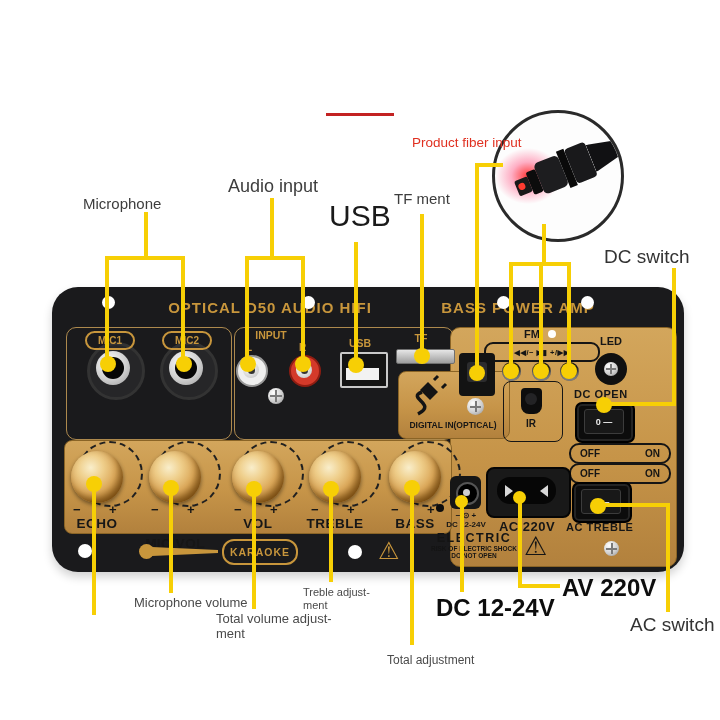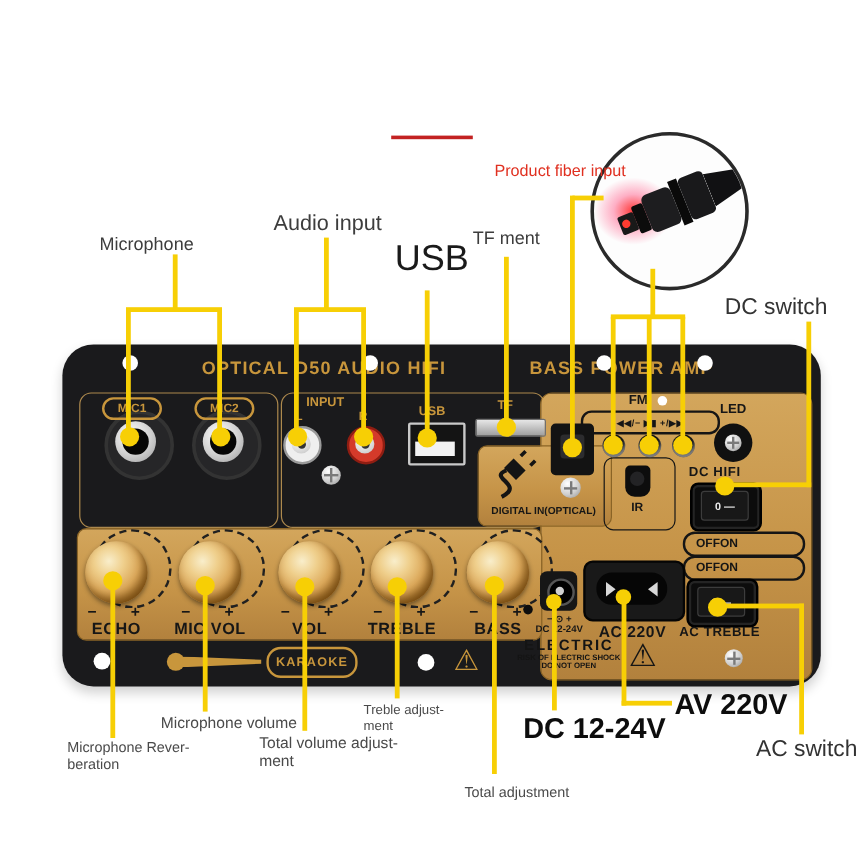--- a/index.html
+++ b/index.html
@@ -23,21 +23,21 @@
   .gtext{position:absolute;color:#c8963c;font-weight:bold;z-index:4;white-space:nowrap;}
   .ktext{position:absolute;color:#161616;font-weight:bold;z-index:4;white-space:nowrap;}
   .hole{position:absolute;background:#fff;border-radius:50%;z-index:4;}
   .screw{position:absolute;border-radius:50%;z-index:5;
          background:radial-gradient(circle at 35% 30%,#ffffff,#cfcfcf 55%,#8d8d8d);}
   .screw::before{content:"";position:absolute;left:50%;top:15%;bottom:15%;width:2px;margin-left:-1px;background:#7a7a7a;}
   .screw::after{content:"";position:absolute;top:50%;left:15%;right:15%;height:2px;margin-top:-1px;background:#7a7a7a;}
   .goldoval{position:absolute;border:2px solid #c8963c;border-radius:12px;z-index:4;
             display:flex;align-items:center;justify-content:center;color:#c8963c;font-weight:bold;}
   .blkoval{position:absolute;border:2px solid #151515;border-radius:12px;z-index:4;
-           display:flex;align-items:center;color:#151515;font-weight:bold;}
+           display:flex;align-items:center;justify-content:space-between;color:#151515;font-weight:bold;}
   .jacknut{position:absolute;border-radius:50%;background:#262628;border:3px solid #333;z-index:3;}
   .jackring{position:absolute;border-radius:50%;background:radial-gradient(circle at 40% 35%,#ffffff,#cfcfcf 55%,#9a9a9a);z-index:4;}
   .jackhole{position:absolute;border-radius:50%;background:#060606;z-index:5;}
   .rca{position:absolute;border-radius:50%;z-index:3;}
   .rocksw{position:absolute;background:#0c0c0c;border:2px solid #000;border-radius:7px;z-index:4;
           box-shadow:inset 0 0 0 2px #242424;}
   .rocker{position:absolute;background:#181818;border:1px solid #3c3c3c;border-radius:3px;z-index:5;
           color:#ececec;display:flex;align-items:center;justify-content:center;font-size:9px;font-weight:bold;}
   .dash{position:absolute;width:62px;height:62px;border:2px dashed #202020;border-radius:50%;z-index:3;}
   .knob{position:absolute;width:52px;height:52px;border-radius:50%;z-index:4;
@@ -72,24 +72,20 @@
     </div>
   </div>
 
   <div class="lbl" style="left:83px;top:195px;font-size:15px;">Microphone</div>
   <div class="lbl" style="left:228px;top:176px;font-size:18px;">Audio input</div>
   <div class="lbl" style="left:329px;top:199px;font-size:30px;color:#1a1a1a;font-weight:500;">USB</div>
   <div class="lbl" style="left:394px;top:190px;font-size:15px;">TF ment</div>
   <div class="lbl" style="left:412px;top:135px;font-size:13.5px;color:#e03020;">Product fiber input</div>
   <div class="lbl" style="left:604px;top:246px;font-size:19px;color:#333;">DC switch</div>
 
-  <div class="lbl small" style="left:56px;top:617px;font-size:12px;">
-    <div>Microphone Rever-</div>
-    <div>beration</div>
-  </div>
   <div class="lbl small" style="left:134px;top:596px;font-size:13px;">Microphone volume</div>
   <div class="lbl small" style="left:216px;top:612px;font-size:13px;">
     <div>Total volume adjust-</div>
     <div>ment</div>
   </div>
   <div class="lbl small" style="left:303px;top:586px;font-size:11px;">
     <div>Treble adjust-</div>
     <div>ment</div>
   </div>
   <div class="lbl small" style="left:387px;top:654px;font-size:12px;">Total adjustment</div>
@@ -217,21 +213,21 @@
   <div class="fmbtn" style="left:560px;top:362px;"></div>
   <div class="ktext" style="left:600px;top:335px;font-size:11px;">LED</div>
   <div class="abs" style="left:595px;top:353px;width:32px;height:32px;border-radius:50%;background:#101010;z-index:4;"></div>
   <div class="screw" style="left:604px;top:362px;width:14px;height:14px;z-index:5;"></div>
 
   <div class="abs" style="left:503px;top:381px;width:58px;height:59px;border:1.5px solid #161616;border-radius:8px;z-index:4;"></div>
   <div class="abs" style="left:521px;top:388px;width:21px;height:26px;background:#0d0d0d;border-radius:4px 4px 8px 8px;z-index:5;"></div>
   <div class="abs" style="left:525px;top:393px;width:12px;height:12px;border-radius:50%;background:#232325;z-index:6;"></div>
   <div class="ktext" style="left:526px;top:418px;font-size:10px;">IR</div>
 
-  <div class="ktext" style="left:574px;top:388px;font-size:11px;letter-spacing:.5px;">DC HIFI</div>
+  <div class="ktext" style="left:574px;top:388px;font-size:11px;letter-spacing:.5px;">DC OPEN</div>
   <div class="rocksw" style="left:575px;top:402px;width:56px;height:37px;"></div>
   <div class="rocker" style="left:584px;top:409px;width:38px;height:23px;">
     <span>0 —</span>
     </div>
 
   <div class="blkoval" style="left:569px;top:443px;width:80px;height:17px;border-radius:10px;padding:0 9px;font-size:10px;">
     <span>OFF</span>
     <span>ON</span>
   </div>
   <div class="blkoval" style="left:569px;top:463px;width:80px;height:17px;border-radius:10px;padding:0 9px;font-size:10px;">
@@ -281,21 +277,21 @@
   <div class="ktext" style="left:187px;top:502px;font-size:13px;">+</div>
   <div class="ktext" style="left:234px;top:502px;font-size:13px;">−</div>
   <div class="ktext" style="left:270px;top:502px;font-size:13px;">+</div>
   <div class="ktext" style="left:311px;top:502px;font-size:13px;">−</div>
   <div class="ktext" style="left:347px;top:502px;font-size:13px;">+</div>
   <div class="ktext" style="left:391px;top:502px;font-size:13px;">−</div>
   <div class="ktext" style="left:427px;top:502px;font-size:13px;">+</div>
   <div class="abs" style="left:436px;top:504px;width:8px;height:8px;border-radius:50%;background:#0d0d0d;z-index:4;"></div>
 
   <div class="ktext" style="left:57px;top:516px;width:80px;text-align:center;font-size:13.5px;letter-spacing:.5px;">ECHO</div>
-  <div class="ktext" style="left:135px;top:516px;width:80px;text-align:center;font-size:13.5px;letter-spacing:.5px;">MIC VOL</div>
+  <div class="ktext" style="left:135px;top:536px;width:80px;text-align:center;font-size:13.5px;letter-spacing:.5px;">MIC VOL</div>
   <div class="ktext" style="left:218px;top:516px;width:80px;text-align:center;font-size:13.5px;letter-spacing:.5px;">VOL</div>
   <div class="ktext" style="left:295px;top:516px;width:80px;text-align:center;font-size:13.5px;letter-spacing:.5px;">TREBLE</div>
   <div class="ktext" style="left:375px;top:516px;width:80px;text-align:center;font-size:13.5px;letter-spacing:.5px;">BASS</div>
 
   <div class="hole" style="left:78px;top:544px;width:14px;height:14px;"></div>
   <div class="hole" style="left:348px;top:545px;width:14px;height:14px;"></div>
   <div class="abs" style="left:139px;top:544px;width:15px;height:15px;border-radius:50%;background:#c8963c;z-index:4;"></div>
   <div class="abs" style="left:152px;top:547px;width:66px;height:9px;background:#c8963c;clip-path:polygon(0 0,100% 32%,100% 68%,0 100%);z-index:4;"></div>
   <div class="goldoval" style="left:222px;top:539px;width:72px;height:22px;font-size:10.5px;letter-spacing:1px;">
     <span>KARAOKE</span>

